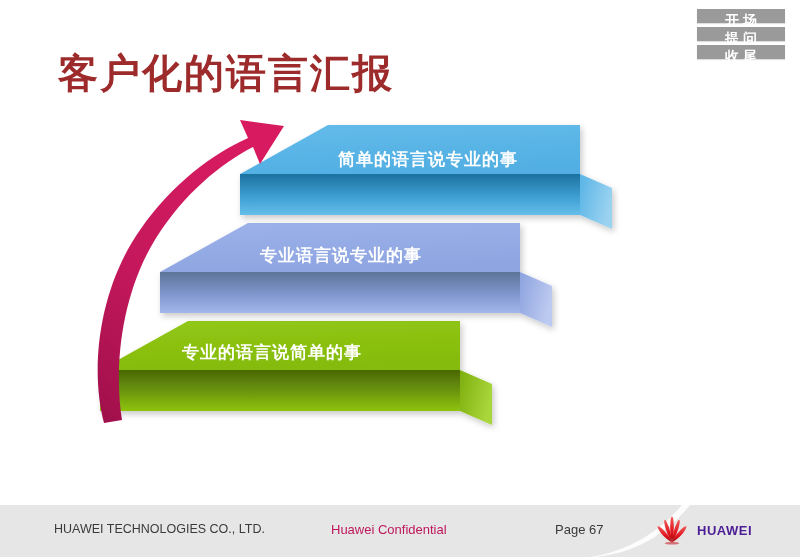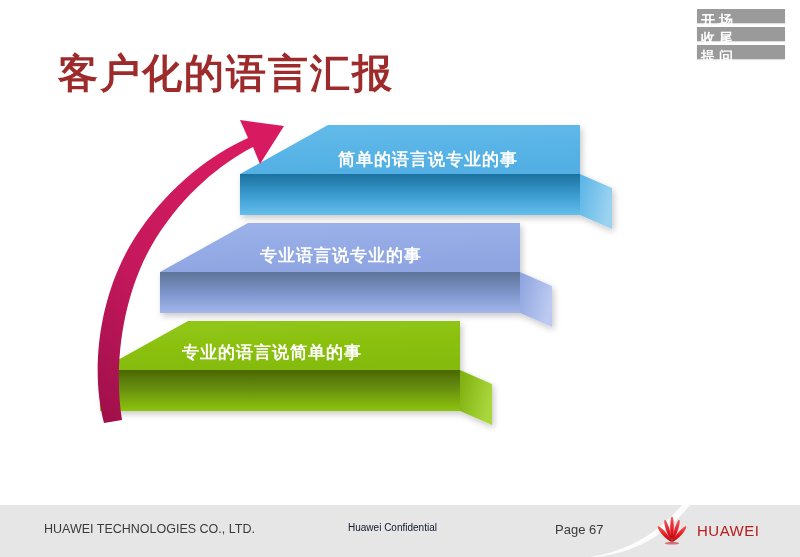--- a/index.html
+++ b/index.html
@@ -43,21 +43,21 @@
     left: 697px;
     top: 9px;
     width: 88px;
     display: flex;
     flex-direction: column;
     gap: 4px;
   }
   .nav-chip {
     height: 14px;
     line-height: 22px;
-    text-align: left;
+    text-align: center;
     font-size: 14px;
     font-weight: bold;
     color: #ffffff;
     letter-spacing: 4px;
     text-indent: 4px;
     background: #9A9A9A;
     box-shadow: 0 1px 1px rgba(0,0,0,0.12);
     user-select: none;
   }
   .nav-chip.active {
@@ -94,68 +94,68 @@
   #footer-swoosh {
     position: absolute;
     right: 0; top: 0;
     width: 210px;
     height: 52px;
     overflow: hidden;
     pointer-events: none;
   }
   #footer-company {
     position: absolute;
-    left: 44px;
+    left: 54px;
     top: 17px;
     font-size: 12.5px;
     color: #3A3A3A;
     white-space: nowrap;
   }
   #footer-confidential {
     position: absolute;
-    left: 348px;
+    left: 331px;
     top: 17px;
-    font-size: 10px;
-    color: #0f172a;
+    font-size: 13px;
+    color: #be185d;
     white-space: nowrap;
   }
   #footer-page {
     position: absolute;
     left: 555px;
     top: 17px;
     font-size: 13px;
     color: #3A3A3A;
     white-space: nowrap;
   }
   #footer-logo {
     position: absolute;
     left: 655px;
     top: 10px;
     display: flex;
     align-items: center;
     gap: 8px;
   }
   #footer-logo-text {
-    font-size: 15px;
-    font-weight: normal;
-    color: #b91c1c;
+    font-size: 13px;
+    font-weight: bold;
+    color: #4c1d95;
     letter-spacing: 0.5px;
   }
 </style>
 </head>
 <body>
 
 <div id="slide">
 
   <div id="slide-title">客户化的语言汇报</div>
 
   <div id="nav-chips">
     <div class="nav-chip">开场</div>
+    <div class="nav-chip">提问</div>
     <div class="nav-chip">收尾</div>
-    <div class="nav-chip">提问</div>
   </div>
 
   <div id="stairs-figure">
     <svg id="stairs-svg" width="560" height="340" viewBox="0 0 560 340" xmlns="http://www.w3.org/2000/svg">
       <defs>
 
         <linearGradient id="g-blue-front" x1="0" y1="0" x2="0" y2="1">
           <stop offset="0%" stop-color="#1C72A0"></stop>
           <stop offset="55%" stop-color="#3D9ED2"></stop>
           <stop offset="100%" stop-color="#66BEEB"></stop>

